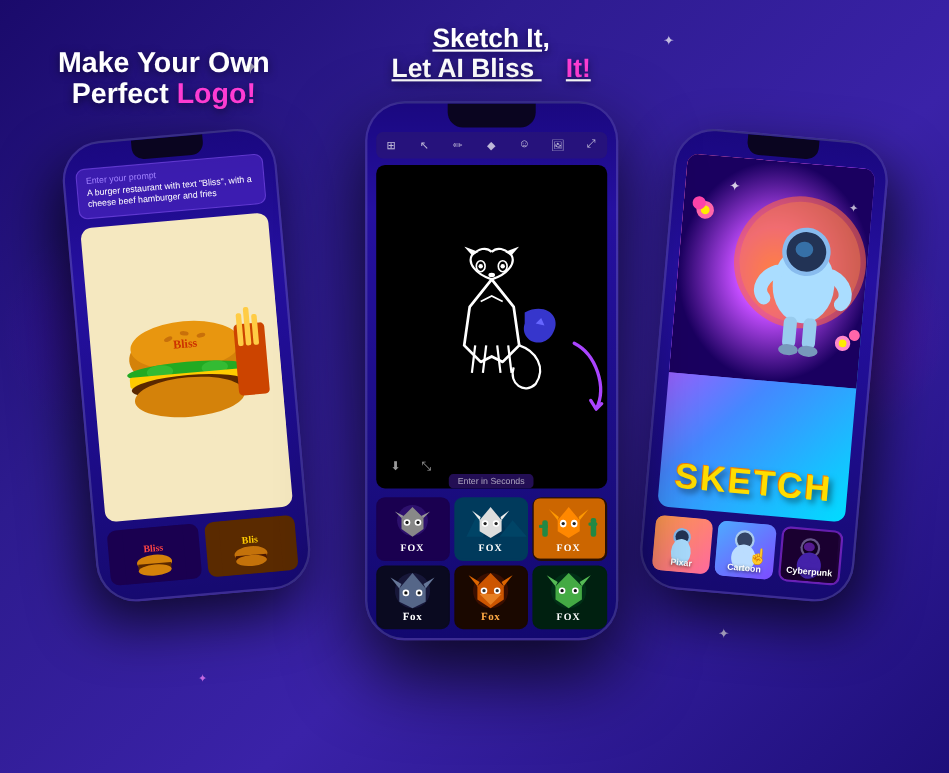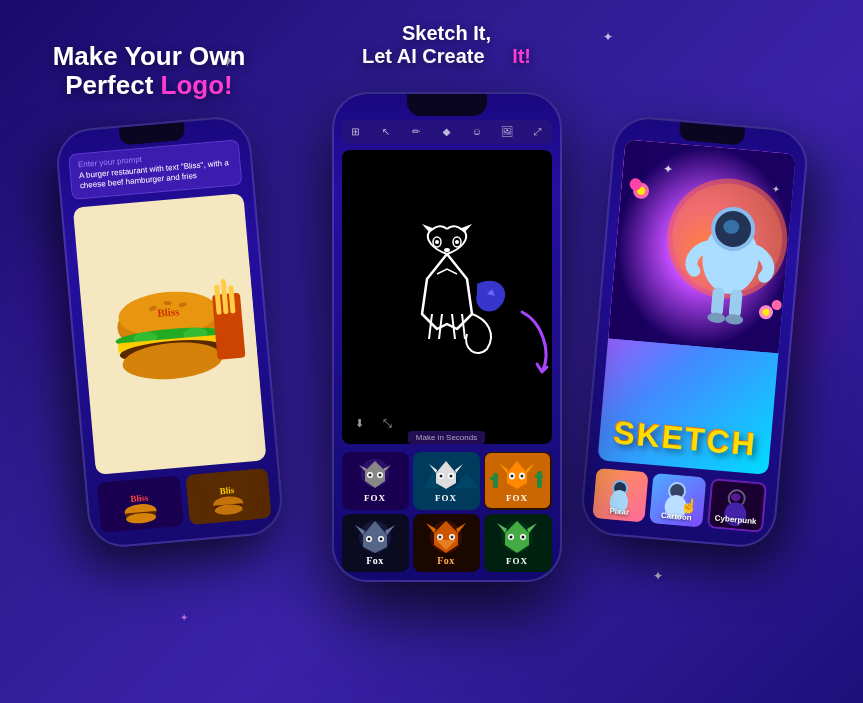--- a/index.html
+++ b/index.html
@@ -107,23 +107,24 @@
     }
 
     .heading-left .highlight {
       color: #ff3dd4;
     }
 
     .heading-center {
       top: 0px;
       left: 290px;
       width: 270px;
-      font-size: 20px;
+      font-size: 24px;
       color: white;
       text-shadow: 0 2px 8px rgba(0,0,0,0.5);
+      text-decoration: underline;
     }
 
     .heading-right {
       top: 20px;
       right: 30px;
       width: 195px;
       font-size: 22px;
       color: white;
       text-shadow: 0 2px 8px rgba(0,0,0,0.5);
     }
@@ -387,21 +388,21 @@
 
 <div class="phones-container">
 
   <div class="phone-heading heading-left">
     <span style="color:white;">Make Your Own Perfect </span><span class="highlight">Logo!</span>
   </div>
 
 
   <div class="phone-heading heading-center">
     <div style="color:white;">Sketch It,</div>
-    <div style="color:white;"><span style="color:white;">Let AI Create </span><span style="color:#ff3dd4;margin-left:22px;">It!</span></div>
+    <div style="color:white;"><span style="color:white;">Let AI Bliss </span><span style="color:#ff3dd4;margin-left:22px;">It!</span></div>
   </div>
 
   <div class="phone phone-left">
     <div class="phone-notch-small"></div>
     <div class="phone-left-content">
 
       <div class="prompt-box">
         <div class="prompt-label">Enter your prompt</div>
         <div class="prompt-text">A burger restaurant with text "Bliss", with a cheese beef hamburger and fries</div>
       </div>
@@ -505,21 +506,21 @@
           <line x1="115" y1="90" x2="118" y2="115" stroke="white" stroke-width="2"></line>
 
           <path d="M130 60 C150 50 165 65 155 80 C145 95 125 85 130 70 Z" fill="#4444ff" opacity="0.8"></path>
           <path d="M140 70 L145 65 L148 72 Z" fill="#6666ff"></path>
         </svg>
         <div class="canvas-download-bar" style="position:absolute; bottom:6px; left:8px; display:flex; gap:8px;">
           <div class="download-btn">⬇</div>
           <div class="download-btn">⤡</div>
         </div>
         <div class="canvas-label" style="bottom:2px;">
-          <span style="background:rgba(50,20,120,0.7); padding:2px 8px; border-radius:4px; font-size:8px; color:rgba(255,255,255,0.6);">Make in Seconds</span>
+          <span style="background:rgba(50,20,120,0.7); padding:2px 8px; border-radius:4px; font-size:8px; color:rgba(255,255,255,0.6);">Enter in Seconds</span>
         </div>
       </div>
 
       <div class="fox-grid">
 
         <div class="fox-cell fox-cell-1">
           <svg width="65" height="55" viewBox="0 0 65 55" xmlns="http://www.w3.org/2000/svg">
             <rect width="65" height="55" fill="#1a0050" rx="6"></rect>
             <circle cx="32" cy="20" r="14" fill="#3a1a80" opacity="0.6"></circle>
 

